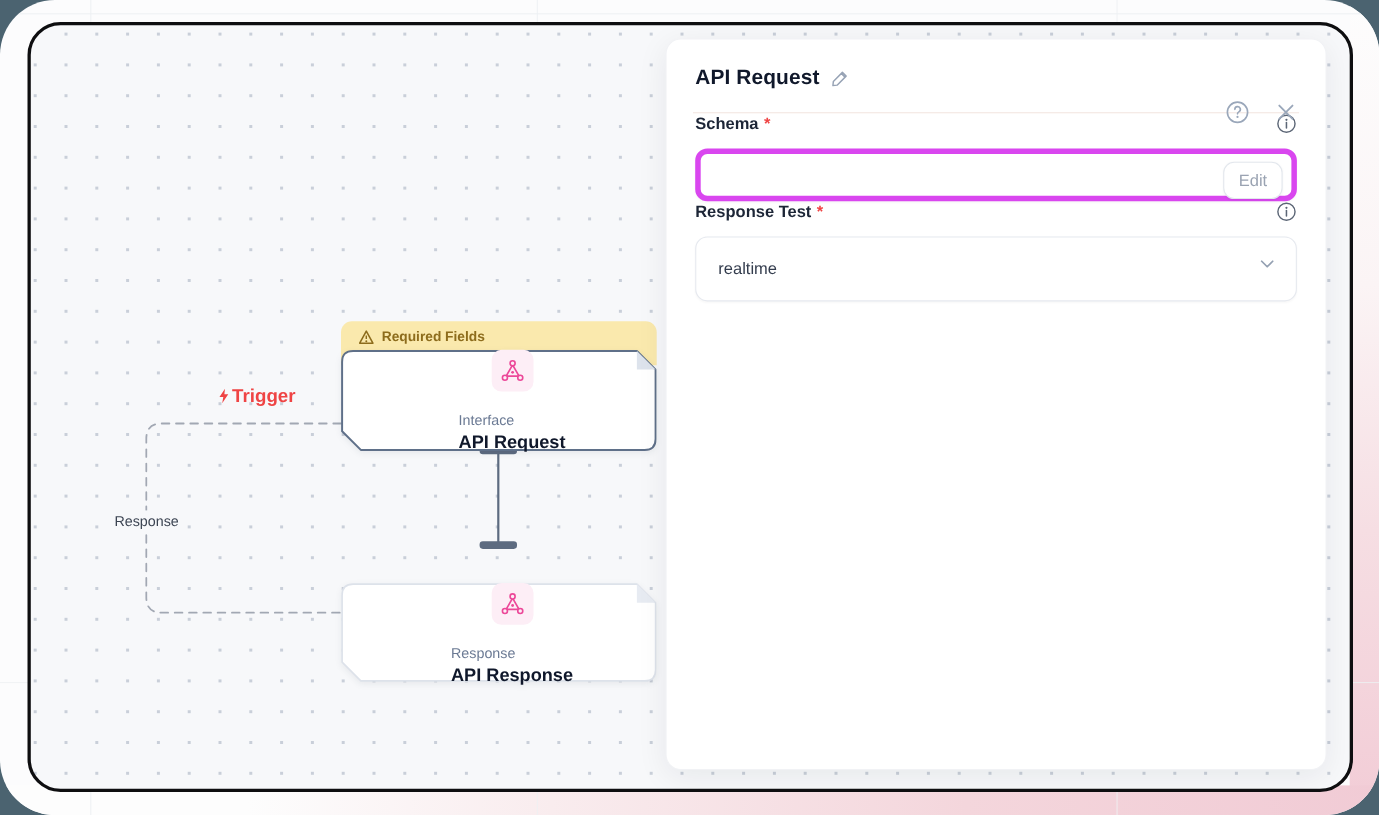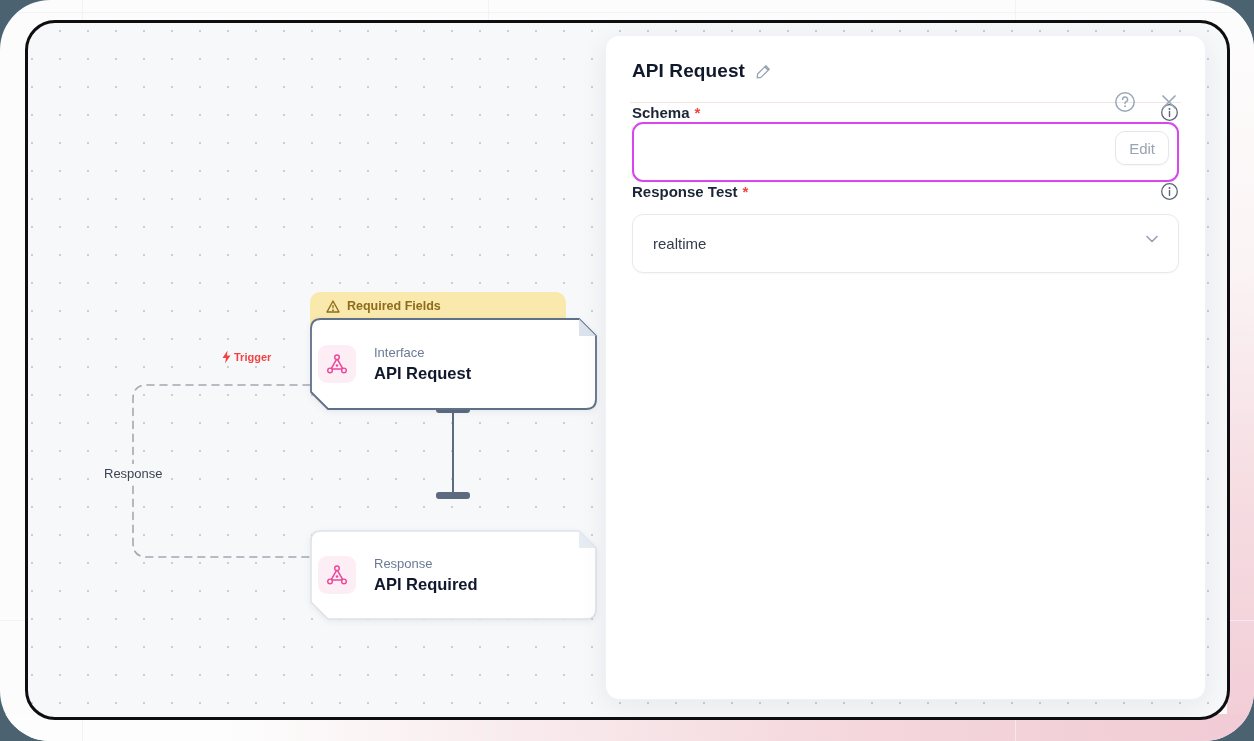--- a/index.html
+++ b/index.html
@@ -36,45 +36,45 @@
     overflow:hidden; z-index:3;
   }
 
   
   .edge-svg { position:absolute; left:0; top:0; width:600px; height:694px; }
   .edge-label-response {
     position:absolute; left:72px; top:441px; padding:2px 4px;
     background:#f7f8fa; color:#3c4452; font-size:13px;
   }
   .edge-label-trigger {
-    position:absolute; left:192px; top:327px; display:flex; align-items:center; gap:1px;
-    color:#ef4444; font-size:11px; font-weight:600;
+    position:absolute; left:169px; top:327px; display:flex; align-items:center; gap:1px;
+    color:#ef4444; font-size:17px; font-weight:600;
   }
   .connector-line { position:absolute; left:424px; top:388px; width:2px; height:88px; background:#5d6b80; }
   .handle {
     position:absolute; left:408px; width:34px; height:7px; background:#5d6b80;
     border-radius:3px;
   }
   .handle.h-top { top:383px; }
   .handle.h-bottom { top:469px; }
 
   .badge {
-    position:absolute; left:282px; width:256px; height:40px;
+    position:absolute; left:282px; width:287px; height:40px;
     border-radius:10px 10px 0 0; display:flex; align-items:center; gap:7px;
     padding:0 0 12px 16px; font-size:12.5px; font-weight:700;
   }
   .badge-warn { top:269px; background:#fae9ad; color:#8d6c1c; }
   .badge-ready { top:475px; background:#edf1fc; color:#5b7edb; }
 
   .node { position:absolute; left:282px; width:287px; height:92px; filter:drop-shadow(0 2px 3px rgba(15,23,42,.07)); }
   .node-request  { top:295px; }
   .node-response { top:507px; height:90px; }
   .node svg.shape { position:absolute; inset:0; width:100%; height:100%; }
   .node-content {
-    position:absolute; inset:0; display:flex; align-items:center; gap:18px; padding-left:8px;
+    position:absolute; inset:0; display:flex; align-items:center; gap:18px; padding-left:24px;flex-direction:column;
   }
   .node-icon {
     width:38px; height:38px; border-radius:9px; background:#fdeef6;
     display:flex; align-items:center; justify-content:center; flex:0 0 auto;
   }
   .node-type { color:#6b7a94; font-size:13px; margin-bottom:4px; }
   .node-title { color:#10182b; font-size:16.5px; font-weight:700; }
 
   
   .panel {
@@ -89,21 +89,21 @@
   .header-icons { position:absolute; right:0; top:30px; display:flex; align-items:center; gap:22px; }
   .icon-btn { cursor:pointer; display:flex; }
   .divider { height:1px; background:#f3e6e2; margin:20px -2px 0 -2px; }
 
   .field-label-row { display:flex; align-items:center; }
   .field-label { font-size:15px; font-weight:700; color:#1c2536; }
   .req { color:#ef4444; font-size:15px; margin-left:5px; font-weight:700; }
   .label-info { margin-left:auto; display:flex; }
 
   .schema-box {
-    height:60px; border:2px solid #d946ef; border-radius:11px;
+    margin-top:13px; height:48px; border:5px solid #d946ef; border-radius:11px;
     background:#fff; position:relative; box-shadow:0 1px 2px rgba(15,23,42,.03);
   }
   .edit-btn {
     position:absolute; right:8px; top:7px; height:34px; padding:0 13px;
     border:1px solid #e3e7ed; border-radius:10px; background:#fff;
     font-size:15px; color:#9aa3b2; font-family:inherit; cursor:pointer;
     box-shadow:0 1px 2px rgba(15,23,42,.04);
   }
   .select-box {
     margin-top:13px; height:59px; border:1px solid #e6e9ef; border-radius:11px;
@@ -189,21 +189,21 @@
         <svg width="22" height="22" viewBox="0 0 24 24">
           <path d="M12 6.2 L5.6 17.4 H18.4 Z" fill="none" stroke="#ec4899" stroke-width="1.7" stroke-linejoin="round"></path>
           <circle cx="12" cy="4.6" r="2.5" fill="#fdeef6" stroke="#ec4899" stroke-width="1.6"></circle>
           <circle cx="4.4" cy="19" r="2.5" fill="#fdeef6" stroke="#ec4899" stroke-width="1.6"></circle>
           <circle cx="19.6" cy="19" r="2.5" fill="#fdeef6" stroke="#ec4899" stroke-width="1.6"></circle>
           <circle cx="12" cy="13.6" r="1.4" fill="#ec4899"></circle>
         </svg>
       </div>
       <div>
         <div class="node-type">Response</div>
-        <div class="node-title">API Required</div>
+        <div class="node-title">API Response</div>
       </div>
     </div>
   </div>
 
   <div class="panel">
     <div class="panel-header">
       <div class="title-row">
         <span class="panel-title">API Request</span>
         <span class="icon-btn">
           <svg width="17" height="17" viewBox="0 0 17 17">

